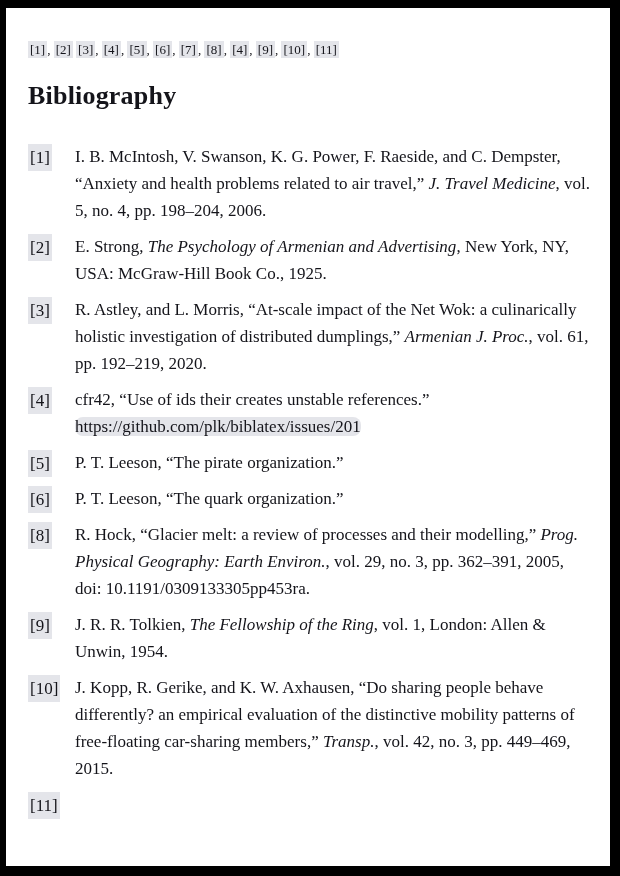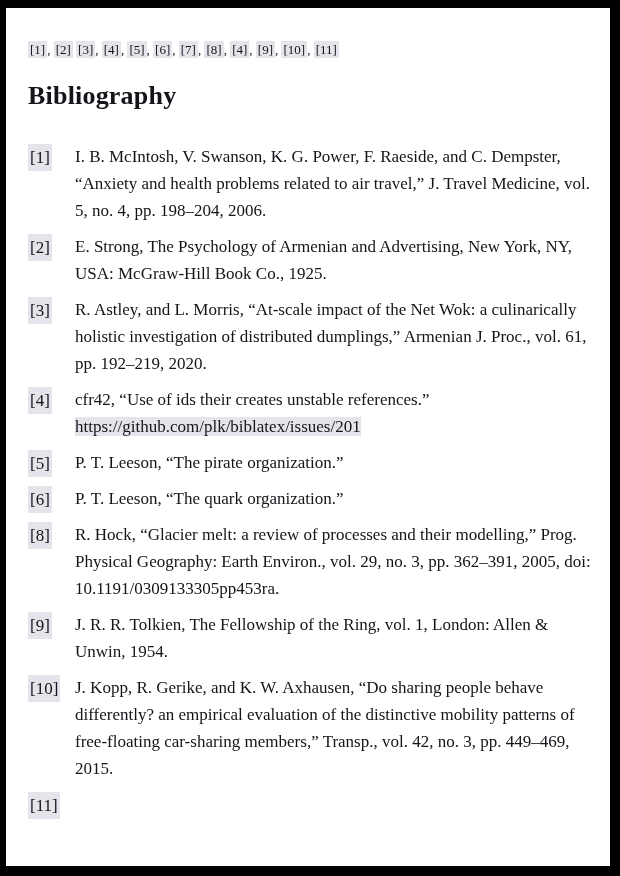--- a/index.html
+++ b/index.html
@@ -58,25 +58,27 @@
   }
   .ref-label {
     position: absolute;
     left: 0;
     top: 1px;
     background: var(--hl, #e4e5ea);
     padding: 0 2px;
     cursor: pointer;
   }
   .seg-italic {
+    font-style: italic;
   }
   .seg-link {
     background: var(--hl, #e4e5ea);
     overflow-wrap: anywhere;
     cursor: pointer;
+    border-radius: 8px;
   }
 </style>
 </head>
 <body>
 
 <div class="page">
 
   <p class="cite-line"><span class="chip">[1]</span><span class="sep">, </span><span class="chip">[2]</span><span class="sep"> </span><span class="chip">[3]</span><span class="sep">, </span><span class="chip">[4]</span><span class="sep">, </span><span class="chip">[5]</span><span class="sep">, </span><span class="chip">[6]</span><span class="sep">, </span><span class="chip">[7]</span><span class="sep">, </span><span class="chip">[8]</span><span class="sep">, </span><span class="chip">[4]</span><span class="sep">, </span><span class="chip">[9]</span><span class="sep">, </span><span class="chip">[10]</span><span class="sep">, </span><span class="chip">[11]</span></p>
 
   <h1 class="heading">Bibliography</h1>

